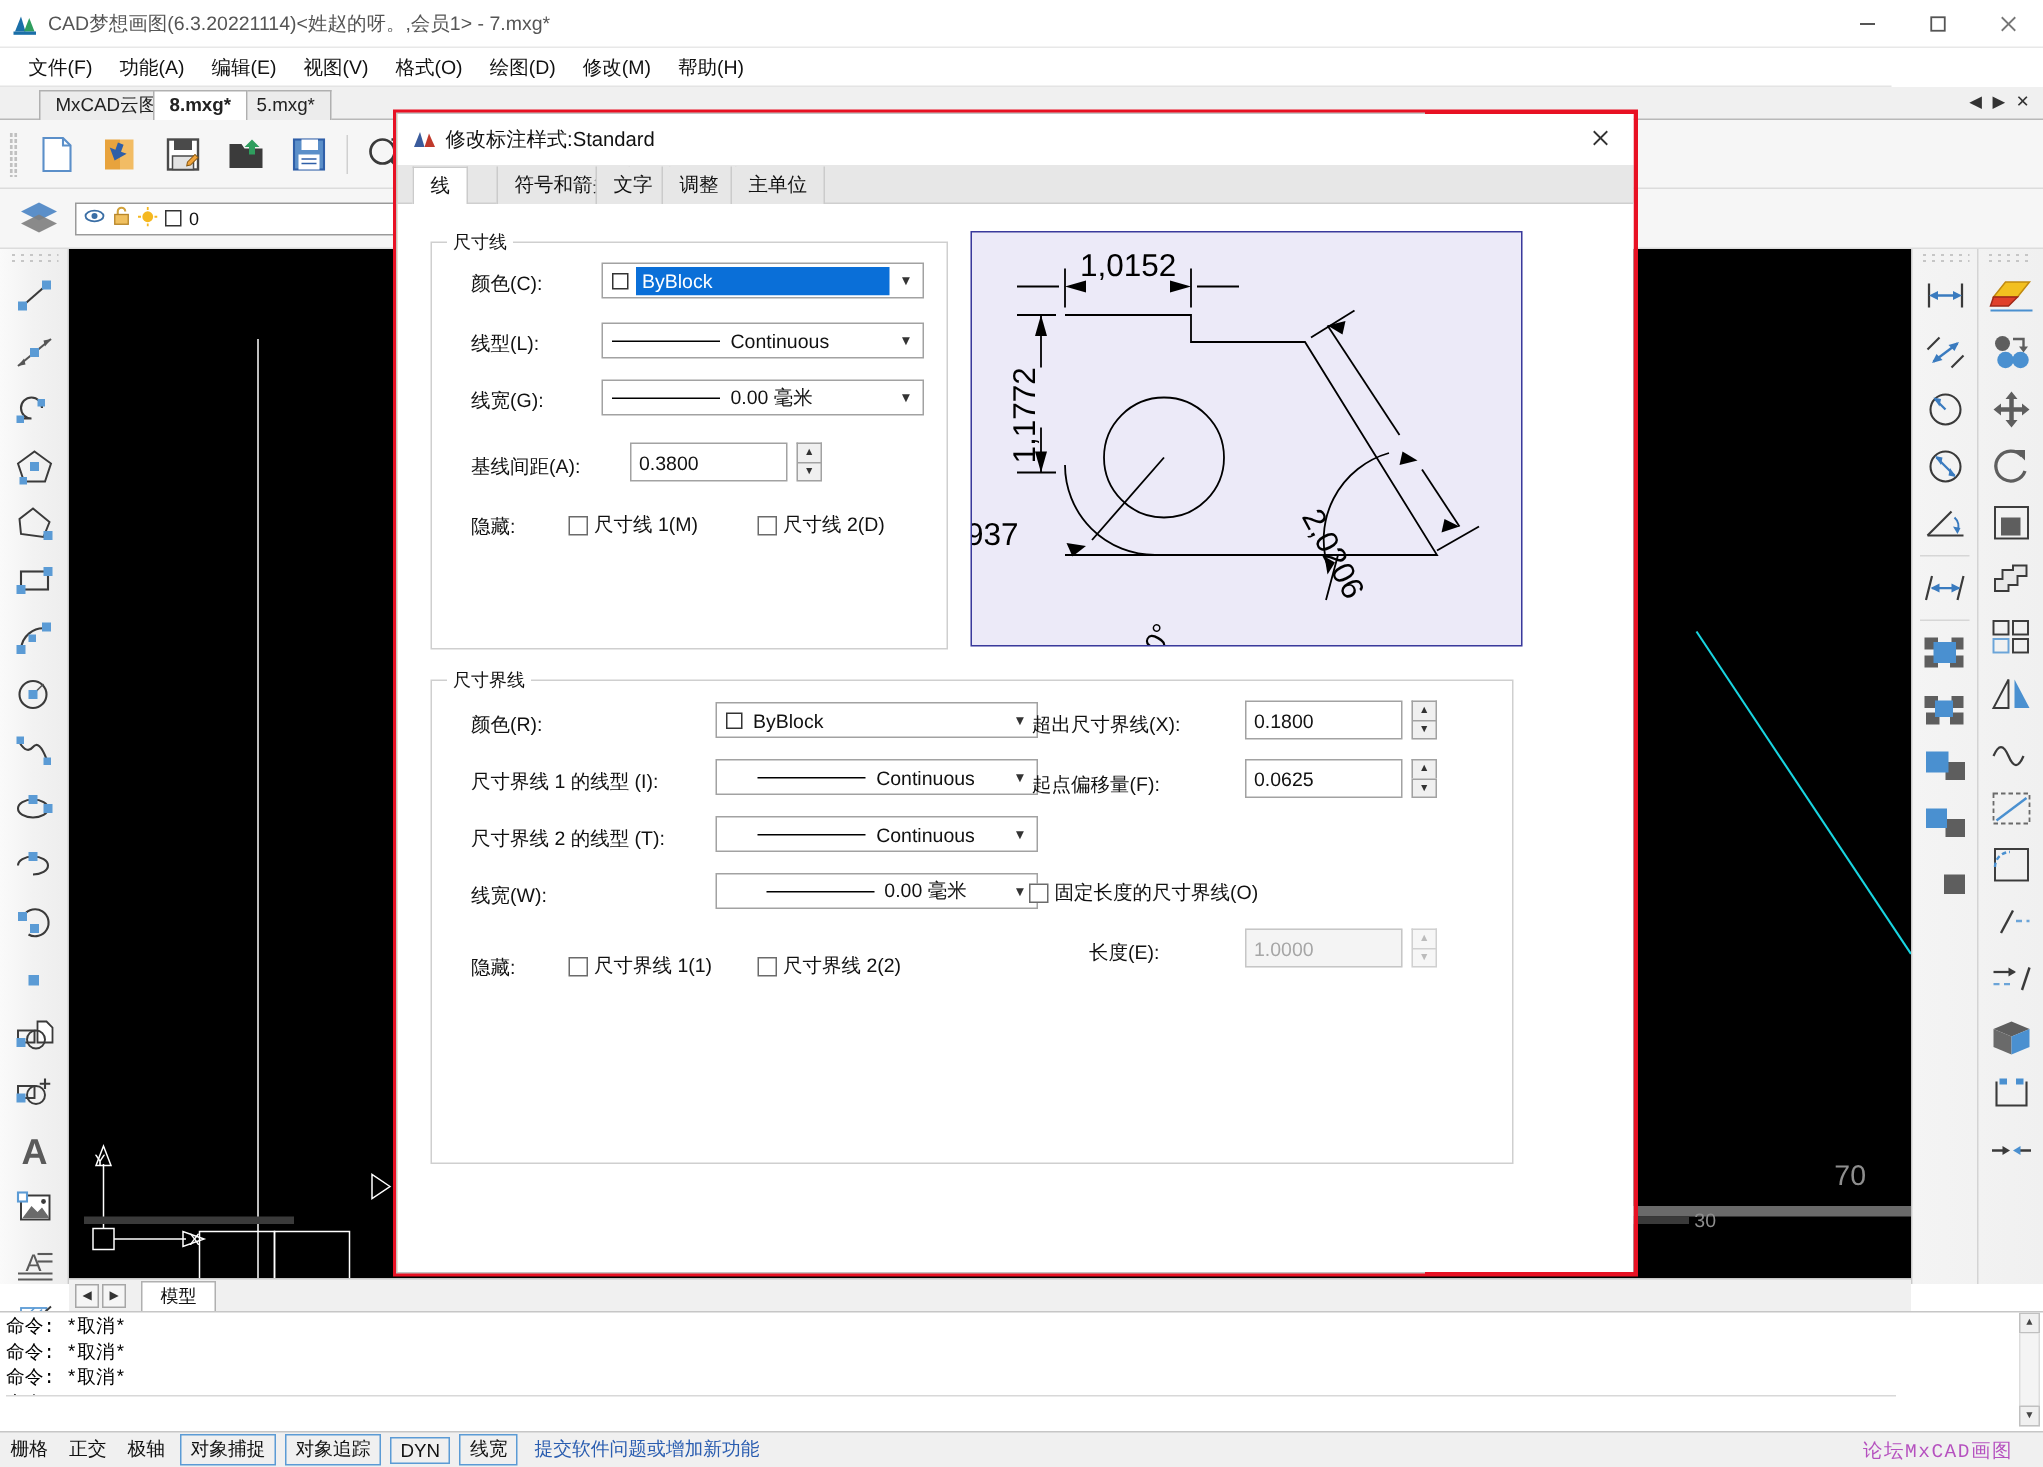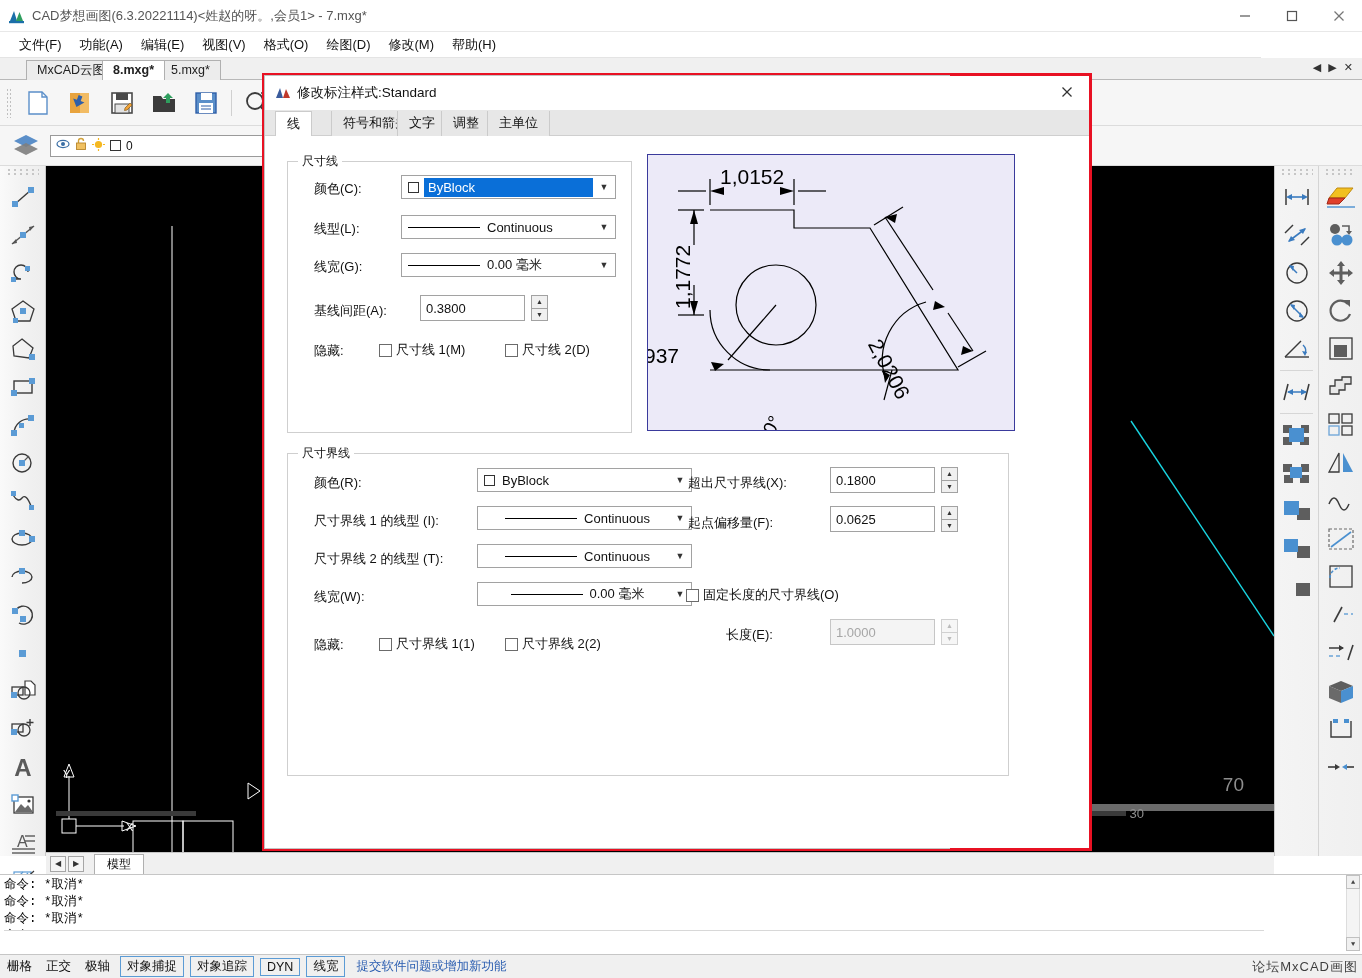--- a/index.html
+++ b/index.html
@@ -177,22 +177,22 @@
     display:flex; align-items:center; font-size:12.5px;
   }
   #coords{
     padding-left:6px; width:810px; color:#6b4a1a; font-size:13px;
     font-family:"Liberation Sans", sans-serif;
   }
   .sb-item{ padding:2px 7px; color:#111; cursor:default; white-space:nowrap; }
   .sb-item.boxed{ border:1px solid #5b9bd5; margin:0 3px; padding:1px 6px; }
   #submit-link{ color:#2a5db0; margin-left:8px; cursor:default; white-space:nowrap; }
   #sb-watermark{
-    position:absolute; right:4px; top:3px; font-size:13px; color:#000000;
-    letter-spacing:1px; opacity:.75;
+    position:absolute; right:20px; top:3px; font-size:13px; color:#a21caf;
+    letter-spacing:1px; opacity:.75;font-family:Liberation Mono, monospace;
   }
   #canvas-watermark{
     position:absolute; right:86px; bottom:2px; font-size:13px; color:#7f8a93;
     letter-spacing:1px; opacity:.8;
   }
 
   
   #dlg-outline{
     position:absolute; left:262px; top:73px; width:830px; height:778px;
     border:3px solid #e81123; background:transparent; z-index:50;

